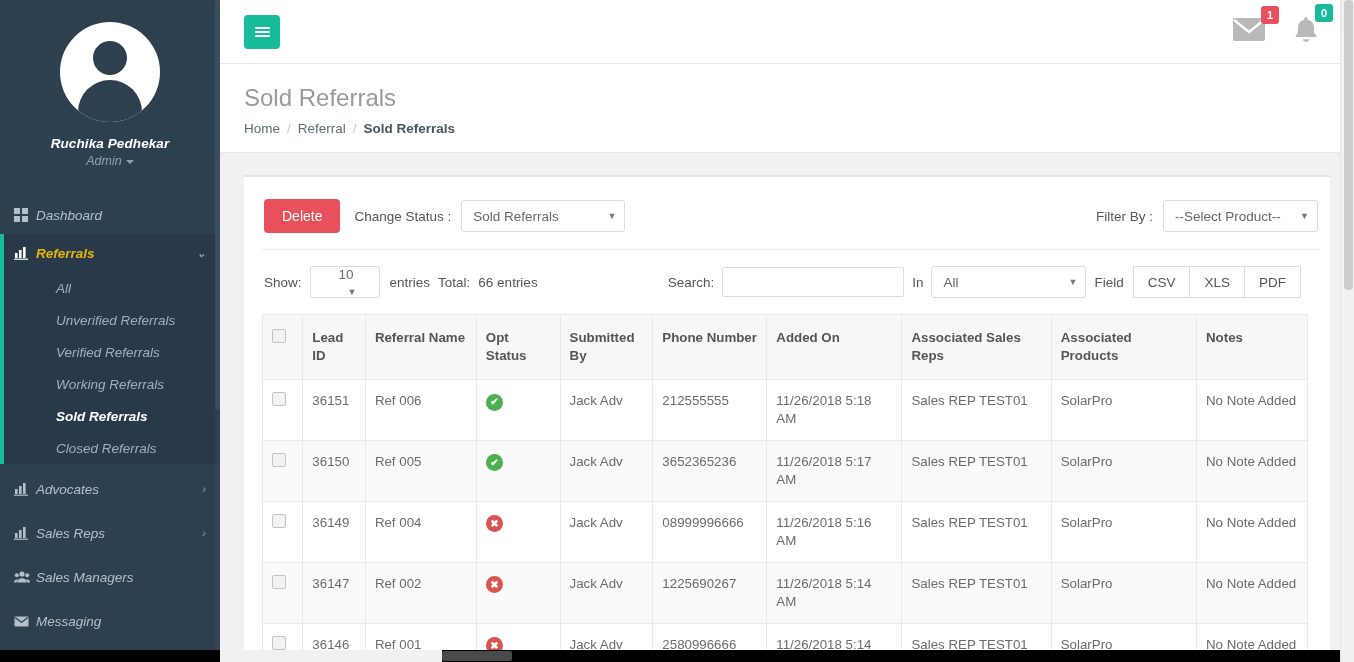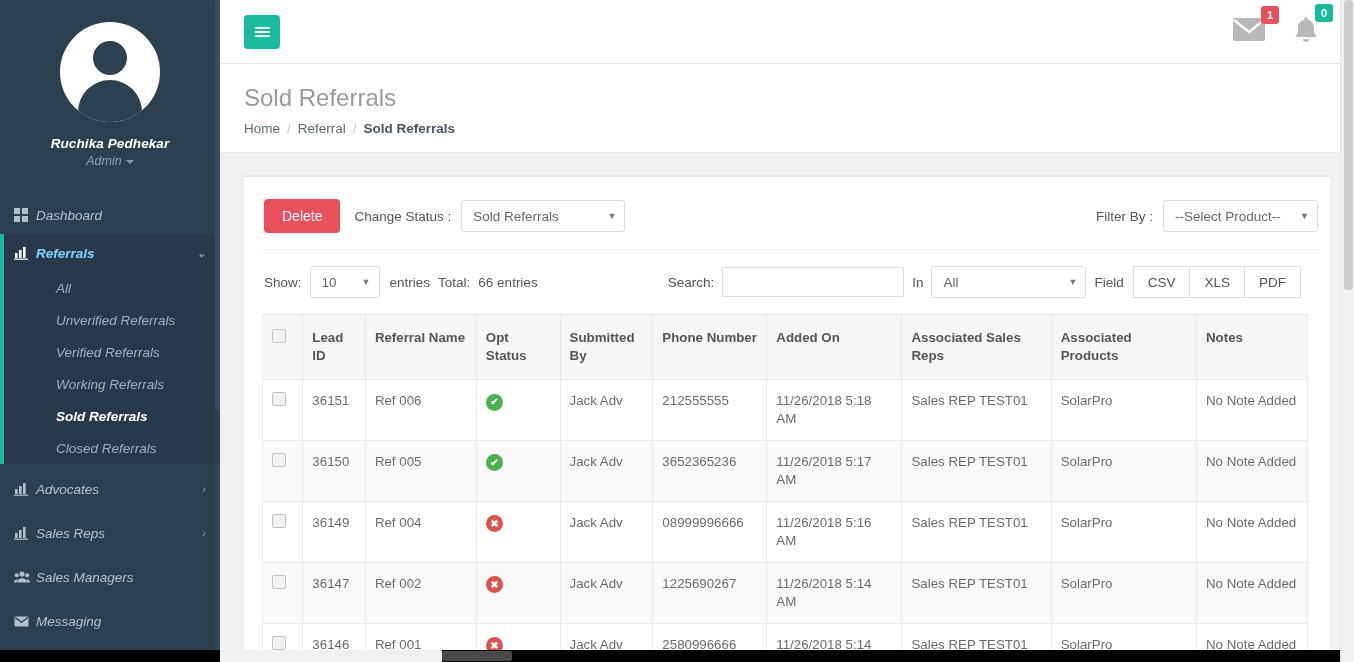--- a/index.html
+++ b/index.html
@@ -65,21 +65,21 @@
   .nav-item .ico {
     width: 22px; flex: 0 0 22px; display: inline-flex;
     align-items: center; justify-content: flex-start;
     color: #b3c0cc;
   }
   .nav-item .lbl { flex: 1; }
   .nav-item.active-parent {
     background: #28394a; color: #ffffff; font-weight: bold;
     border-left: 4px solid #18bc9c; padding-left: 10px;
   }
-  .nav-item.active-parent .ico, .nav-item.active-parent .lbl { color: #7dd3fc; }
+  .nav-item.active-parent .ico, .nav-item.active-parent .lbl { color: #eab308; }
   .nav-arrow { font-size: 11px; color: #8fa0ae; }
   .subnav { background: #28394a; border-left: 4px solid #18bc9c; }
   .sub-item {
     height: 32px; display: flex; align-items: center;
     padding-left: 52px; color: #9fb1c0; font-size: 13.5px; cursor: pointer;
   }
   .sub-item.active { color: #ffffff; font-weight: bold; }
   .nav-item.plain { margin-top: 6px; }
 
   
@@ -154,21 +154,21 @@
     height: 32px; font-size: 13.5px; color: #666;
     display: flex; align-items: center; padding: 0 8px 0 11px;
     cursor: pointer; position: relative; font-family: inherit;
   }
   .sel .sel-val { flex: 1; white-space: nowrap; }
   .sel .sel-caret {
     font-size: 9px; color: #777; margin-left: 12px;
   }
   .sel.status-sel { width: 164px; }
   .sel.product-sel { width: 155px; }
-  .sel.show-sel { width: 70px; }
+  .sel.show-sel { width: 70px; flex-direction: column; }
   .sel.in-sel { width: 155px; }
   .tb-right { margin-left: auto; display: flex; align-items: center; }
 
   .subtool-row {
     display: flex; align-items: center; padding: 16px 2px 16px 2px;
     font-size: 13.5px; color: #555;
   }
   .subtool-row .gap { margin-right: 8px; }
   .search-input {
     border: 1px solid #dcdcdc; border-radius: 2px; height: 30px;

